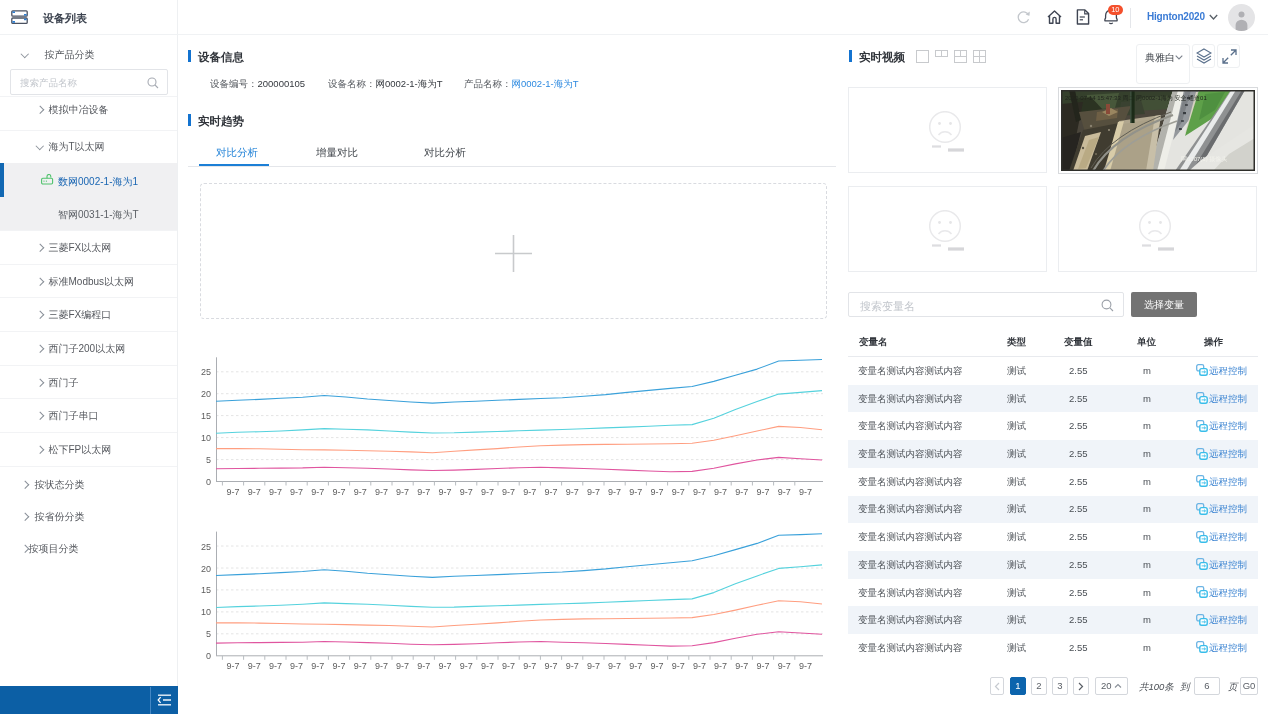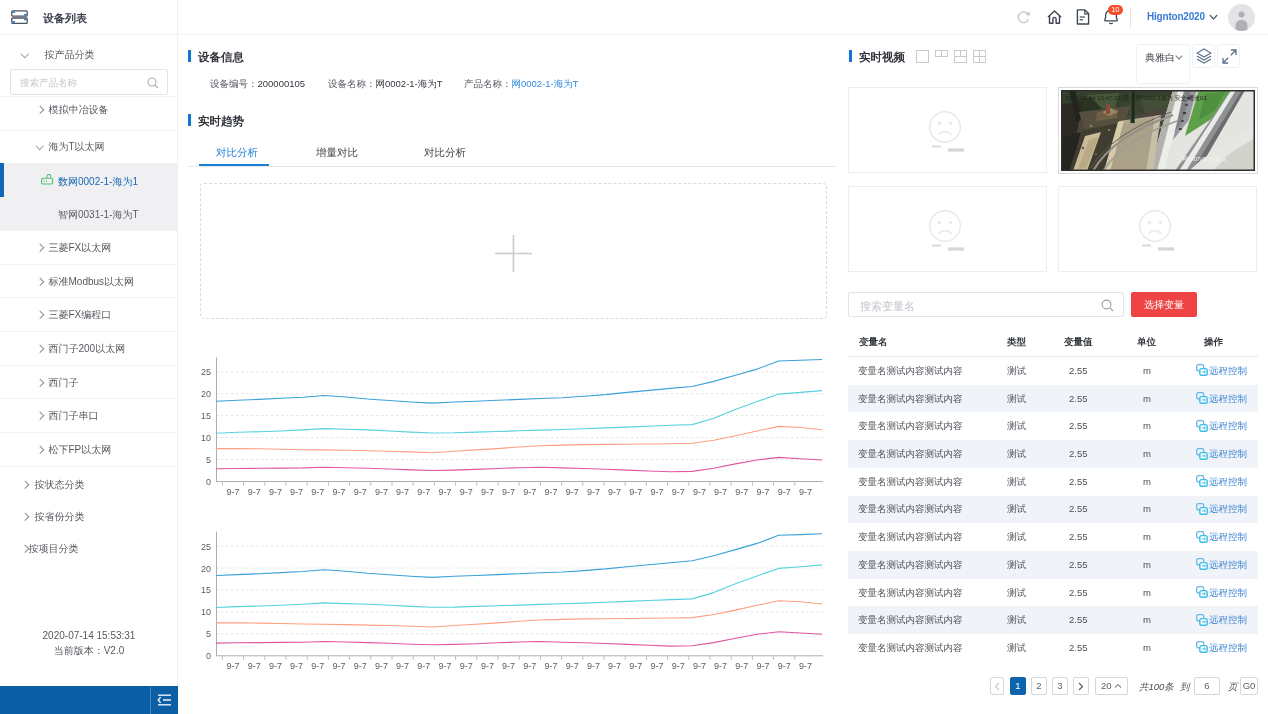--- a/index.html
+++ b/index.html
@@ -33,21 +33,21 @@
 
 .tab { position:absolute; top:146px; font-size:10.5px; color:#3a3f45; }
 #tabline { position:absolute; left:188px; top:166px; width:648px; height:0; border-bottom:1px solid #e4e6ea; }
 #tabul { position:absolute; left:199px; top:164px; width:70px; height:2px; background:#1c7fd6; }
 
 #dashbox { position:absolute; left:200px; top:183px; width:627px; height:136px; border:1px dashed #d9dbe0; border-radius:4px; }
 
 .vbox { position:absolute; width:199px; height:86px; border:1px solid #ebedf0; background:#fff; }
 #vsearch { position:absolute; left:848px; top:292px; width:276px; height:25px; border:1px solid #e2e4e8; border-radius:2px; }
 #vsearch .ph { position:absolute; left:11px; top:6px; font-size:11px; color:#c2c6cc; }
-#selvar { position:absolute; left:1131px; top:292px; width:66px; height:25px; background:#ef4444; border-radius:2px;
+#selvar { position:absolute; left:1131px; top:292px; width:66px; height:25px; background:#737373; border-radius:2px;
   color:#fff; font-size:10px; text-align:center; line-height:25px; }
 .th { position:absolute; top:336px; font-size:9.5px; color:#31353b; font-weight:600; white-space:nowrap; }
 .stripe { position:absolute; left:848px; width:410px; height:28px; background:#f0f4f9; }
 .tcell { position:absolute; font-size:9.5px; color:#4a4f55; white-space:nowrap; }
 .tlink { position:absolute; font-size:9.5px; color:#3f86d2; white-space:nowrap; }
 
 .pbox { position:absolute; top:677px; height:18px; border:1px solid #d4d7dc; border-radius:2px; background:#fff;
   font-size:9.5px; color:#5a5f66; text-align:center; line-height:16px; }
 .ptext { position:absolute; top:681px; font-size:9.5px; color:#4a4f55;font-style:italic; }
 </style>
@@ -102,21 +102,20 @@
   <div id="selbar"></div>
   <svg class="abs" style="left:41px;top:174px;z-index:3" width="13" height="11" viewBox="0 0 13 11">
       <rect x="0.6" y="4.2" width="11" height="5.8" rx="1.2" fill="none" stroke="#4fc26c" stroke-width="1.1"></rect>
       <path d="M6 4.2 L6 2.4 A1.9 1.9 0 0 1 9.8 2.4 L9.8 3.6" fill="none" stroke="#4fc26c" stroke-width="1.1"></path>
       <circle cx="3" cy="7.1" r="0.7" fill="#4fc26c"></circle>
       <circle cx="5.4" cy="7.1" r="0.7" fill="#4fc26c"></circle>
   </svg>
   <div class="treerow" style="top:175px;left:58px;z-index:3;color:#1a66b3">数网0002-1-海为1</div>
   <div class="treerow" style="top:208px;left:58px;z-index:3;color:#5c6066">智网0031-1-海为T</div>
 
-  <div id="side-time">2020-07-14 15:53:31<br>当前版本：V2.0</div>
   <div id="side-bot">
     <div class="abs" style="left:150px;top:1px;width:0;height:27px;border-left:1px solid #4487c4"></div>
     <svg class="abs" style="left:157px;top:8px" width="15" height="12" viewBox="0 0 15 12">
       <line x1="1" y1="1.2" x2="14" y2="1.2" stroke="#e8f0f8" stroke-width="1.4"></line>
       <line x1="1" y1="10.8" x2="14" y2="10.8" stroke="#e8f0f8" stroke-width="1.4"></line>
       <line x1="6" y1="6" x2="14" y2="6" stroke="#fff" stroke-width="1.4"></line>
       <path d="M3.6 3.2 L1.2 6 L3.6 8.8" fill="none" stroke="#fff" stroke-width="1.3"></path>
     </svg>
   </div>
 </div>

